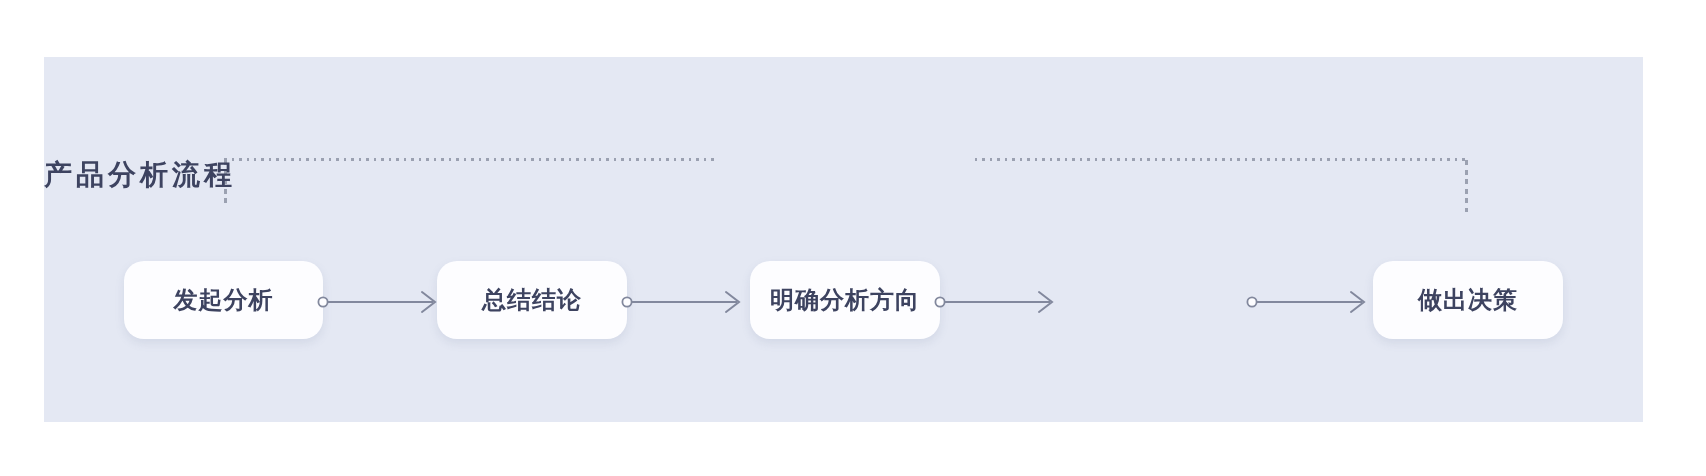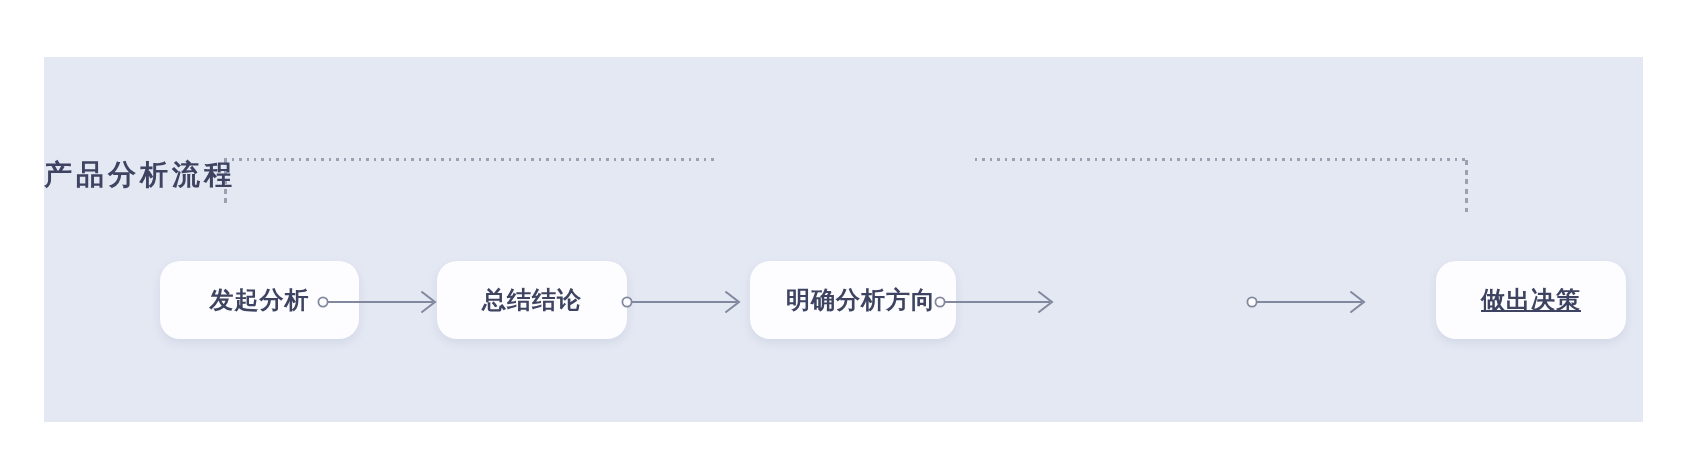--- a/index.html
+++ b/index.html
@@ -43,25 +43,25 @@
   
   .node{
     position:absolute;top:204px;height:78px;
     background:var(--node-bg);
     border-radius:20px;
     display:flex;align-items:center;justify-content:center;
     font-size:24px;font-weight:700;letter-spacing:1px;
     color:var(--ink);
     box-shadow:0 4px 10px rgba(108,120,155,0.14);
   }
-  .n1{left:80px;width:199px;margin-left:36px;}
+  .n1{left:80px;width:199px;}
   .n2{left:393px;width:190px;}
-  .n3{left:706px;width:190px;padding-left:16px;}
+  .n3{left:706px;width:190px;}
   .n4{left:1016px;width:192px;}
-  .n5{left:1392px;width:190px;text-decoration:underline;}
+  .n5{left:1329px;width:190px;}
   
   .arrow{
     position:absolute;top:231px;width:120px;height:28px;
   }
   .a1{left:273px;}
   .a2{left:577px;}
   .a3{left:890px;}
   .a4{left:1202px;}
 </style>
 </head>

